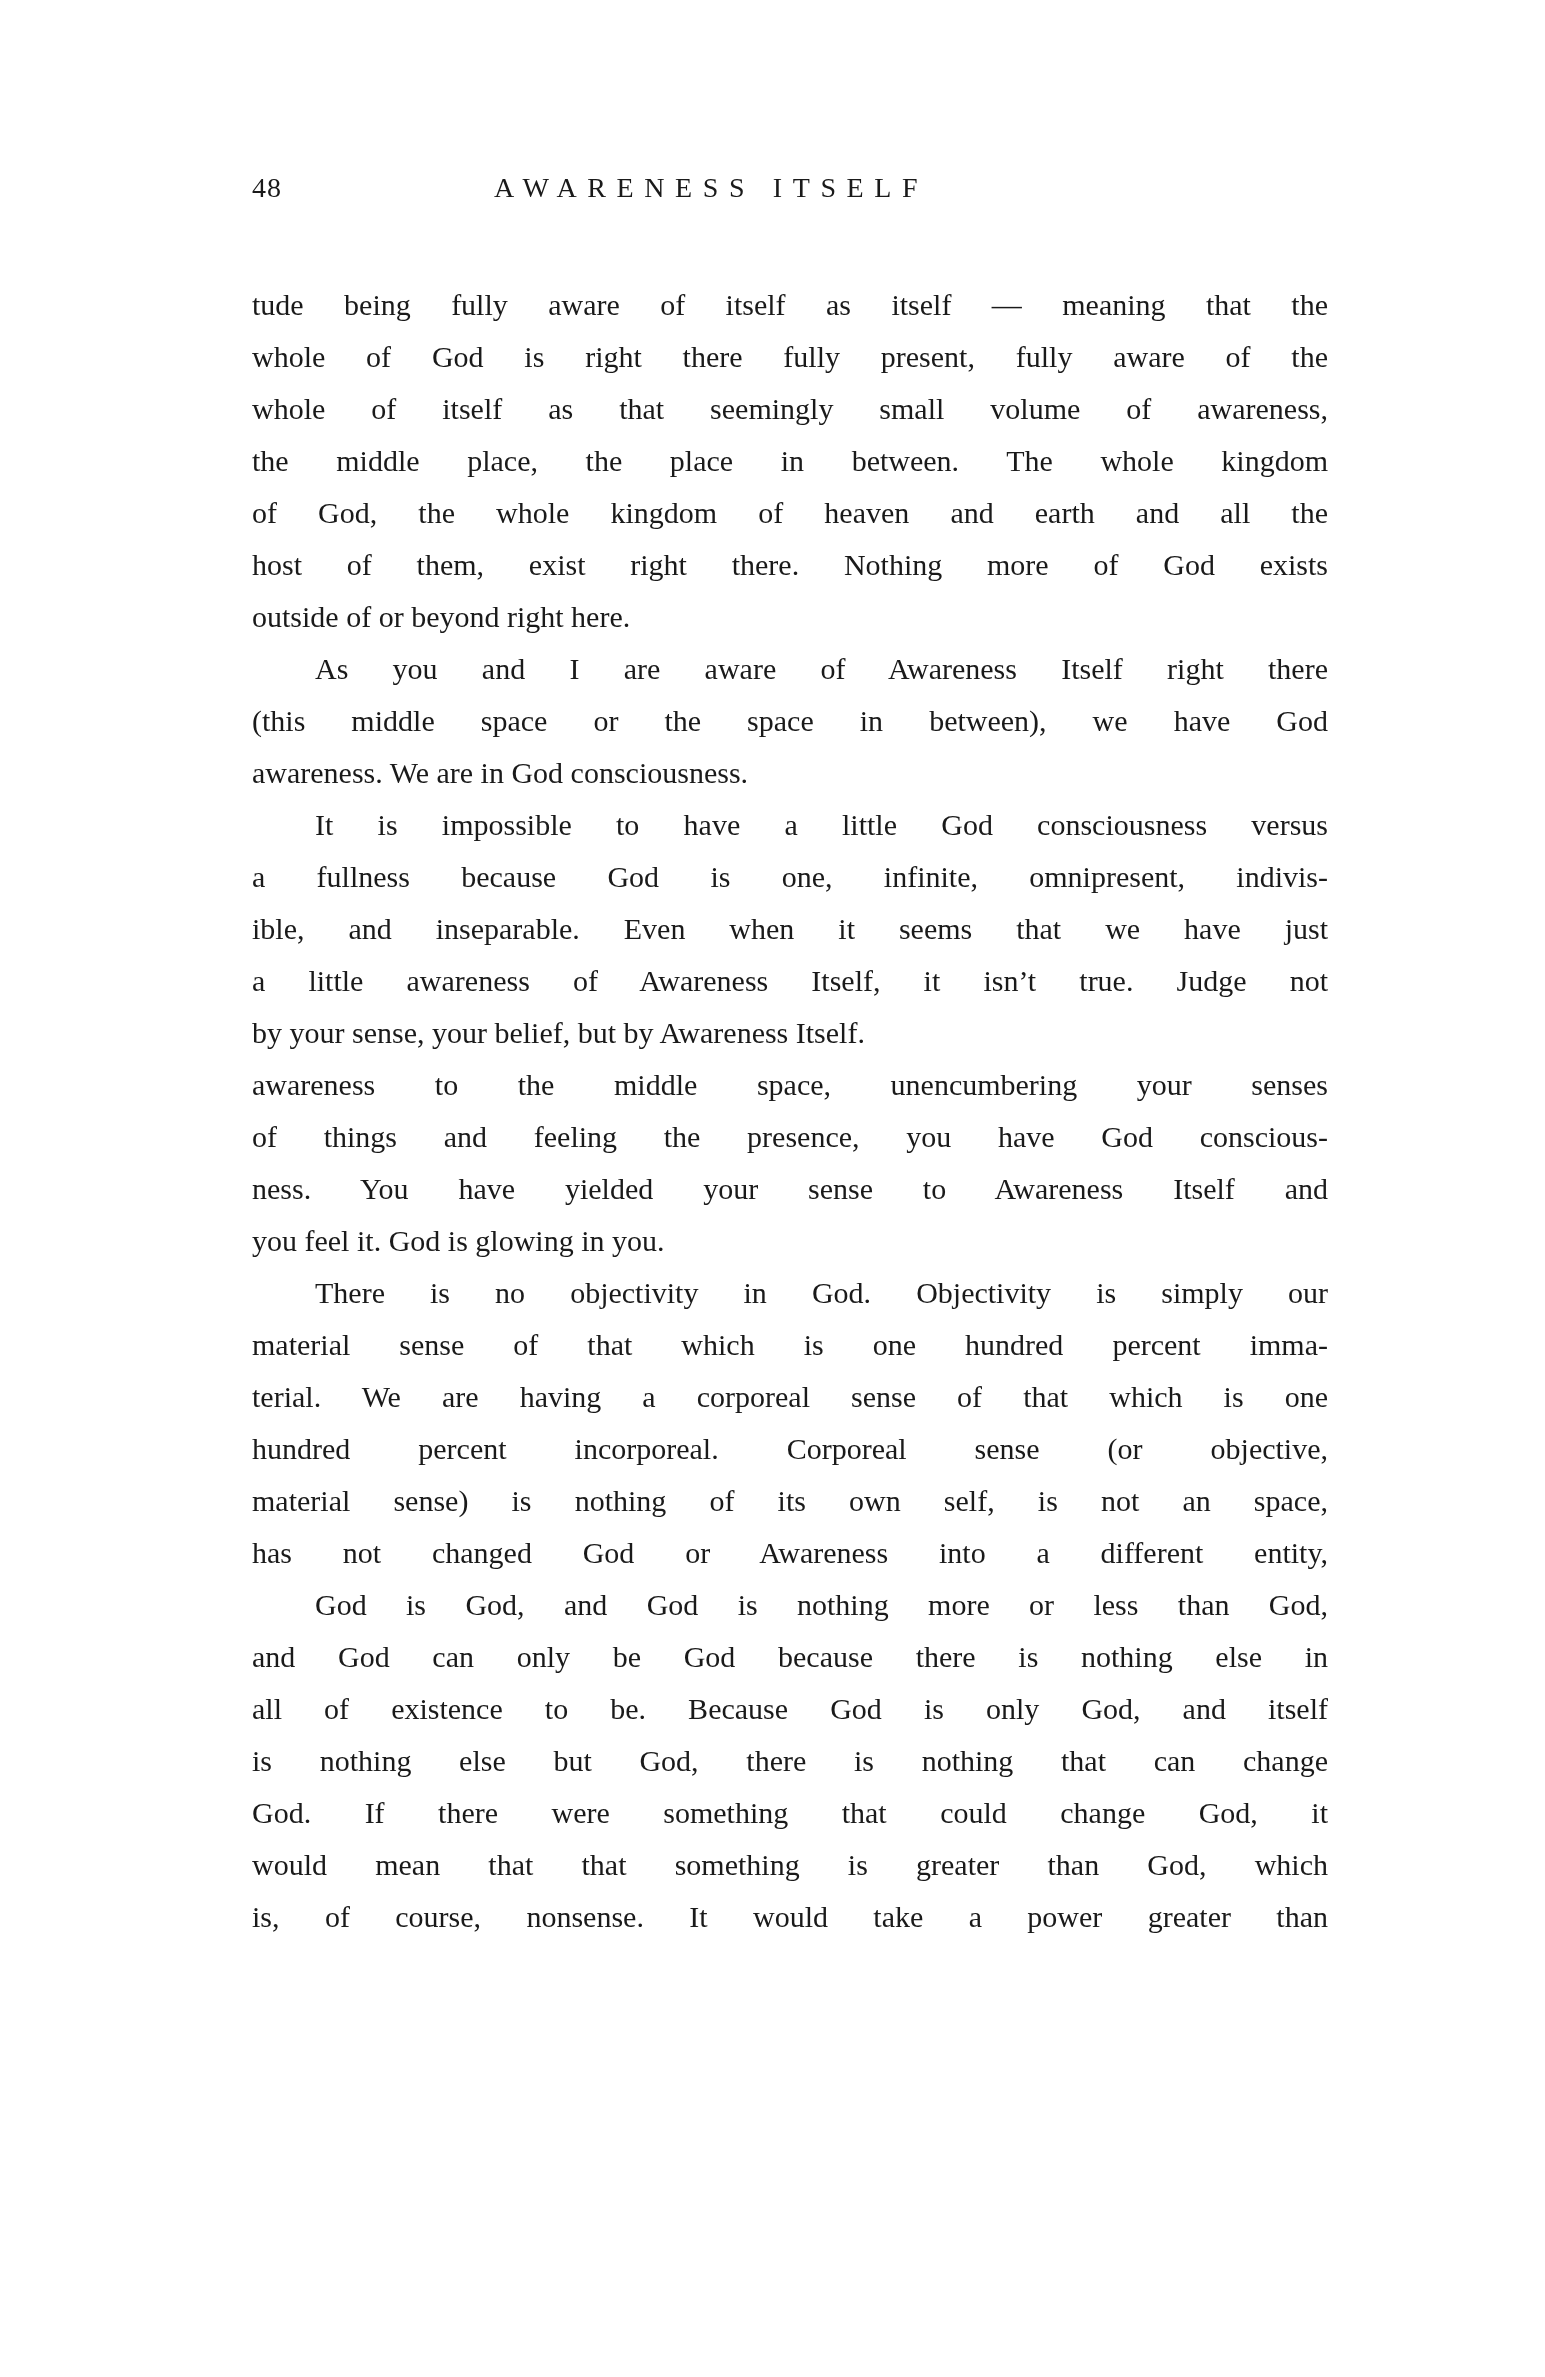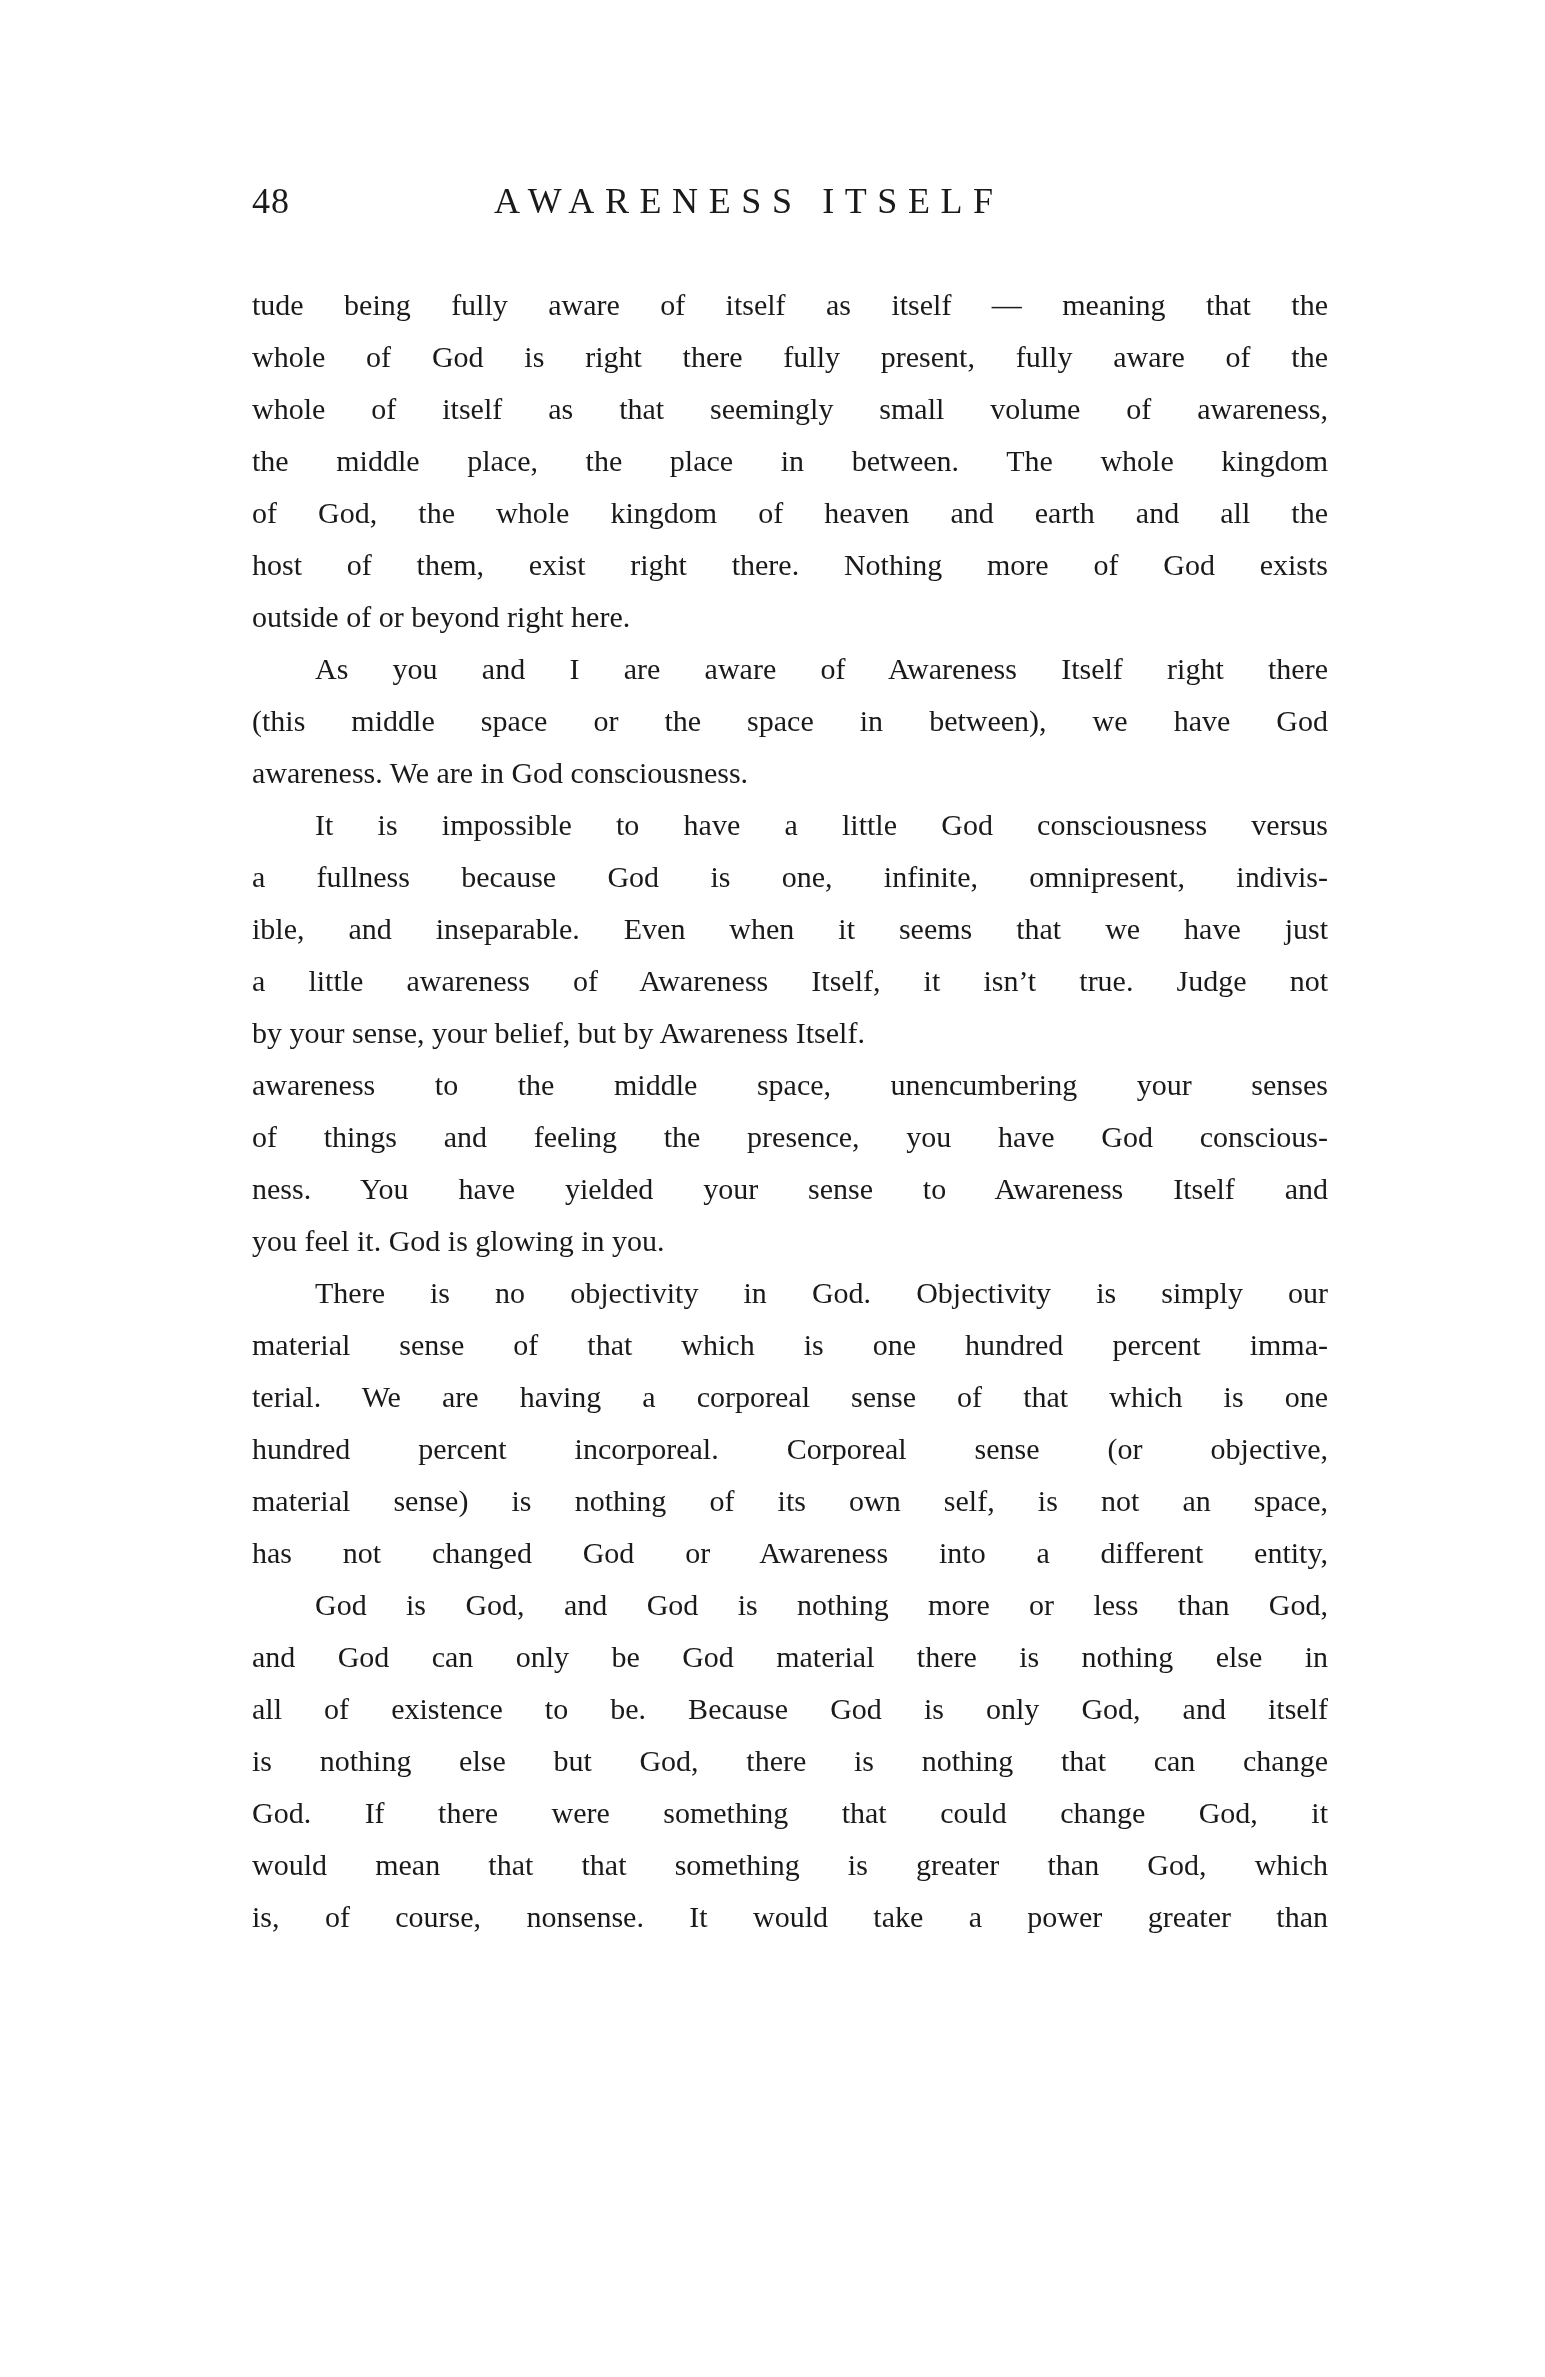--- a/index.html
+++ b/index.html
@@ -18,25 +18,25 @@
     .page {
       position: absolute;
       left: 0;
       top: 0;
       width: 1546px;
       height: 2378px;
       background: #ffffff;
     }
     .running-head {
       position: absolute;
-      top: 172px;
+      top: 159px;
       left: 252px;
       width: 1076px;
       height: 58px;
-      font-size: 36px;
+      font-size: 28px;
       line-height: 58px;
     }
     .page-number {
       position: absolute;
       left: 0;
       top: 0;
       letter-spacing: 1px;
     }
     .book-title {
       position: absolute;
@@ -109,21 +109,21 @@
       <div>
         <span class="line indent"><span>There is no objectivity in God. Objectivity is simply our</span></span>
         <span class="line"><span>material sense of that which is one hundred percent imma-</span></span>
         <span class="line"><span>terial. We are having a corporeal sense of that which is one</span></span>
         <span class="line"><span>hundred percent incorporeal. Corporeal sense (or objective,</span></span>
         <span class="line"><span>material sense) is nothing of its own self, is not an space,</span></span>
         <span class="line"><span>has not changed God or Awareness into a different entity,</span></span>
       </div>
       <div>
         <span class="line indent"><span>God is God, and God is nothing more or less than God,</span></span>
-        <span class="line"><span>and God can only </span><span class="it">be</span><span> God material there is nothing else in</span></span>
+        <span class="line"><span>and God can only </span><span class="it">be</span><span> God because there is nothing else in</span></span>
         <span class="line"><span>all of existence to be. Because God is only God, and itself</span></span>
         <span class="line"><span>is nothing else but God, there is nothing that can change</span></span>
         <span class="line"><span>God. If there were something that could change God, it</span></span>
         <span class="line"><span>would mean that that something is greater than God, which</span></span>
         <span class="line"><span>is, of course, nonsense. It would take a power greater than</span></span>
       </div>
     </div>
 </div>
 
 

